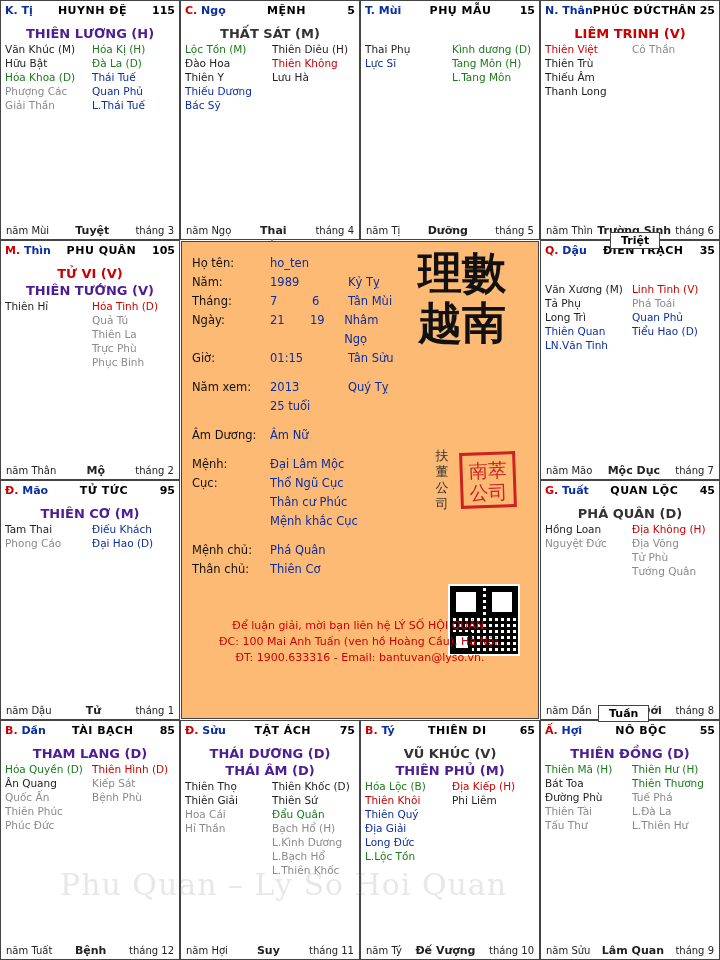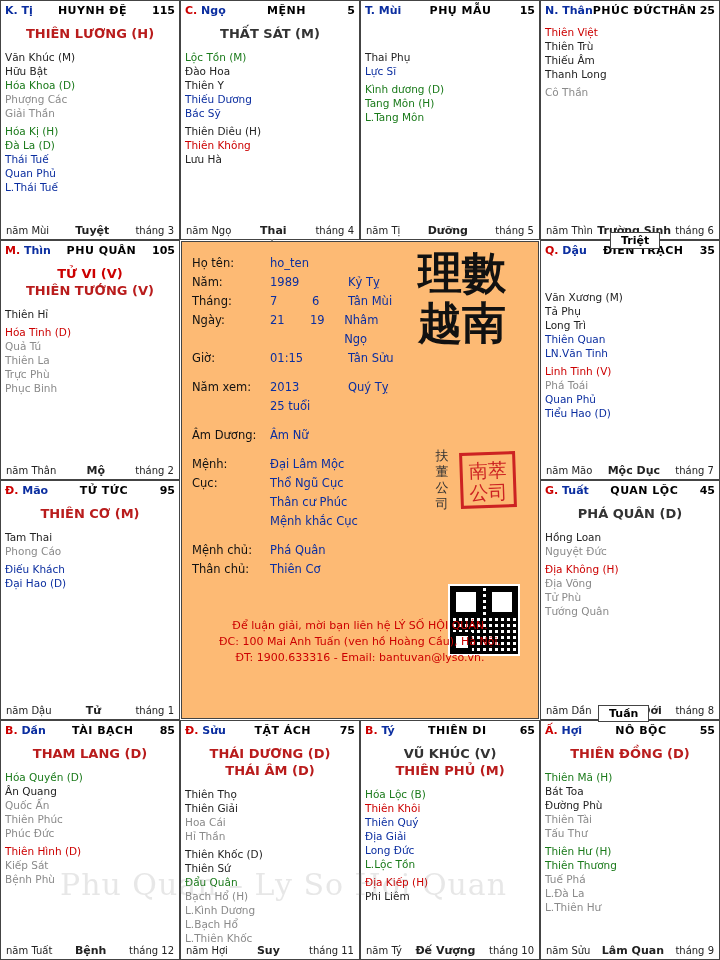--- a/index.html
+++ b/index.html
@@ -33,25 +33,25 @@
   .hdr .cung .red { color:#cc0000; }
   .hdr .mid { color:#000; font-weight:bold; letter-spacing:0.5px; }
   .hdr .num { color:#000; font-weight:bold; }
   .maintinh {
     text-align:center;
     font-weight:bold;
     font-size:13px;
     margin-top:8px;
     line-height:17px;
   }
-  .maintinh .g { color:#b91c1c; }
+  .maintinh .g { color:#4c1d95; }
   .maintinh .k { color:#333; }
   .maintinh .r { color:#cc0000; }
   .cols {
-    display:flex; gap:4px; margin-top:8px;flex-direction:column;
+    display:flex; gap:4px; 
   }
   .col { flex:1 1 0; min-width:0; }
   .star { font-size:10.5px; line-height:14px; white-space:nowrap; }
   .s-red { color:#cc0000; font-weight:normal; }
   .s-green { color:#1a7a1a; }
   .s-blue { color:#0b2ea0; }
   .s-gray { color:#8a8a8a; }
   .s-black { color:#222; }
   .footer {
     position:absolute; left:0; right:0; bottom:2px;
@@ -238,20 +238,23 @@
         <div class="mid">Dưỡng</div>
         <div>tháng 5</div>
       </div>
     </div>
     <div class="cell">
       <div class="hdr">
         <div class="cung">N. Thân</div>
         <div class="mid">PHÚC ĐỨC</div>
         <div class="num">THÂN 25</div>
       </div>
+      <div class="maintinh">
+        <div class="r">LIÊM TRINH (V)</div>
+      </div>
       <div class="cols">
         <div class="col">
           <div class="star s-red">Thiên Việt</div>
           <div class="star s-black">Thiên Trù</div>
           <div class="star s-black">Thiếu Âm</div>
           <div class="star s-black">Thanh Long</div>
         </div>
         <div class="col">
           <div class="star s-gray">Cô Thần</div>
         </div>

